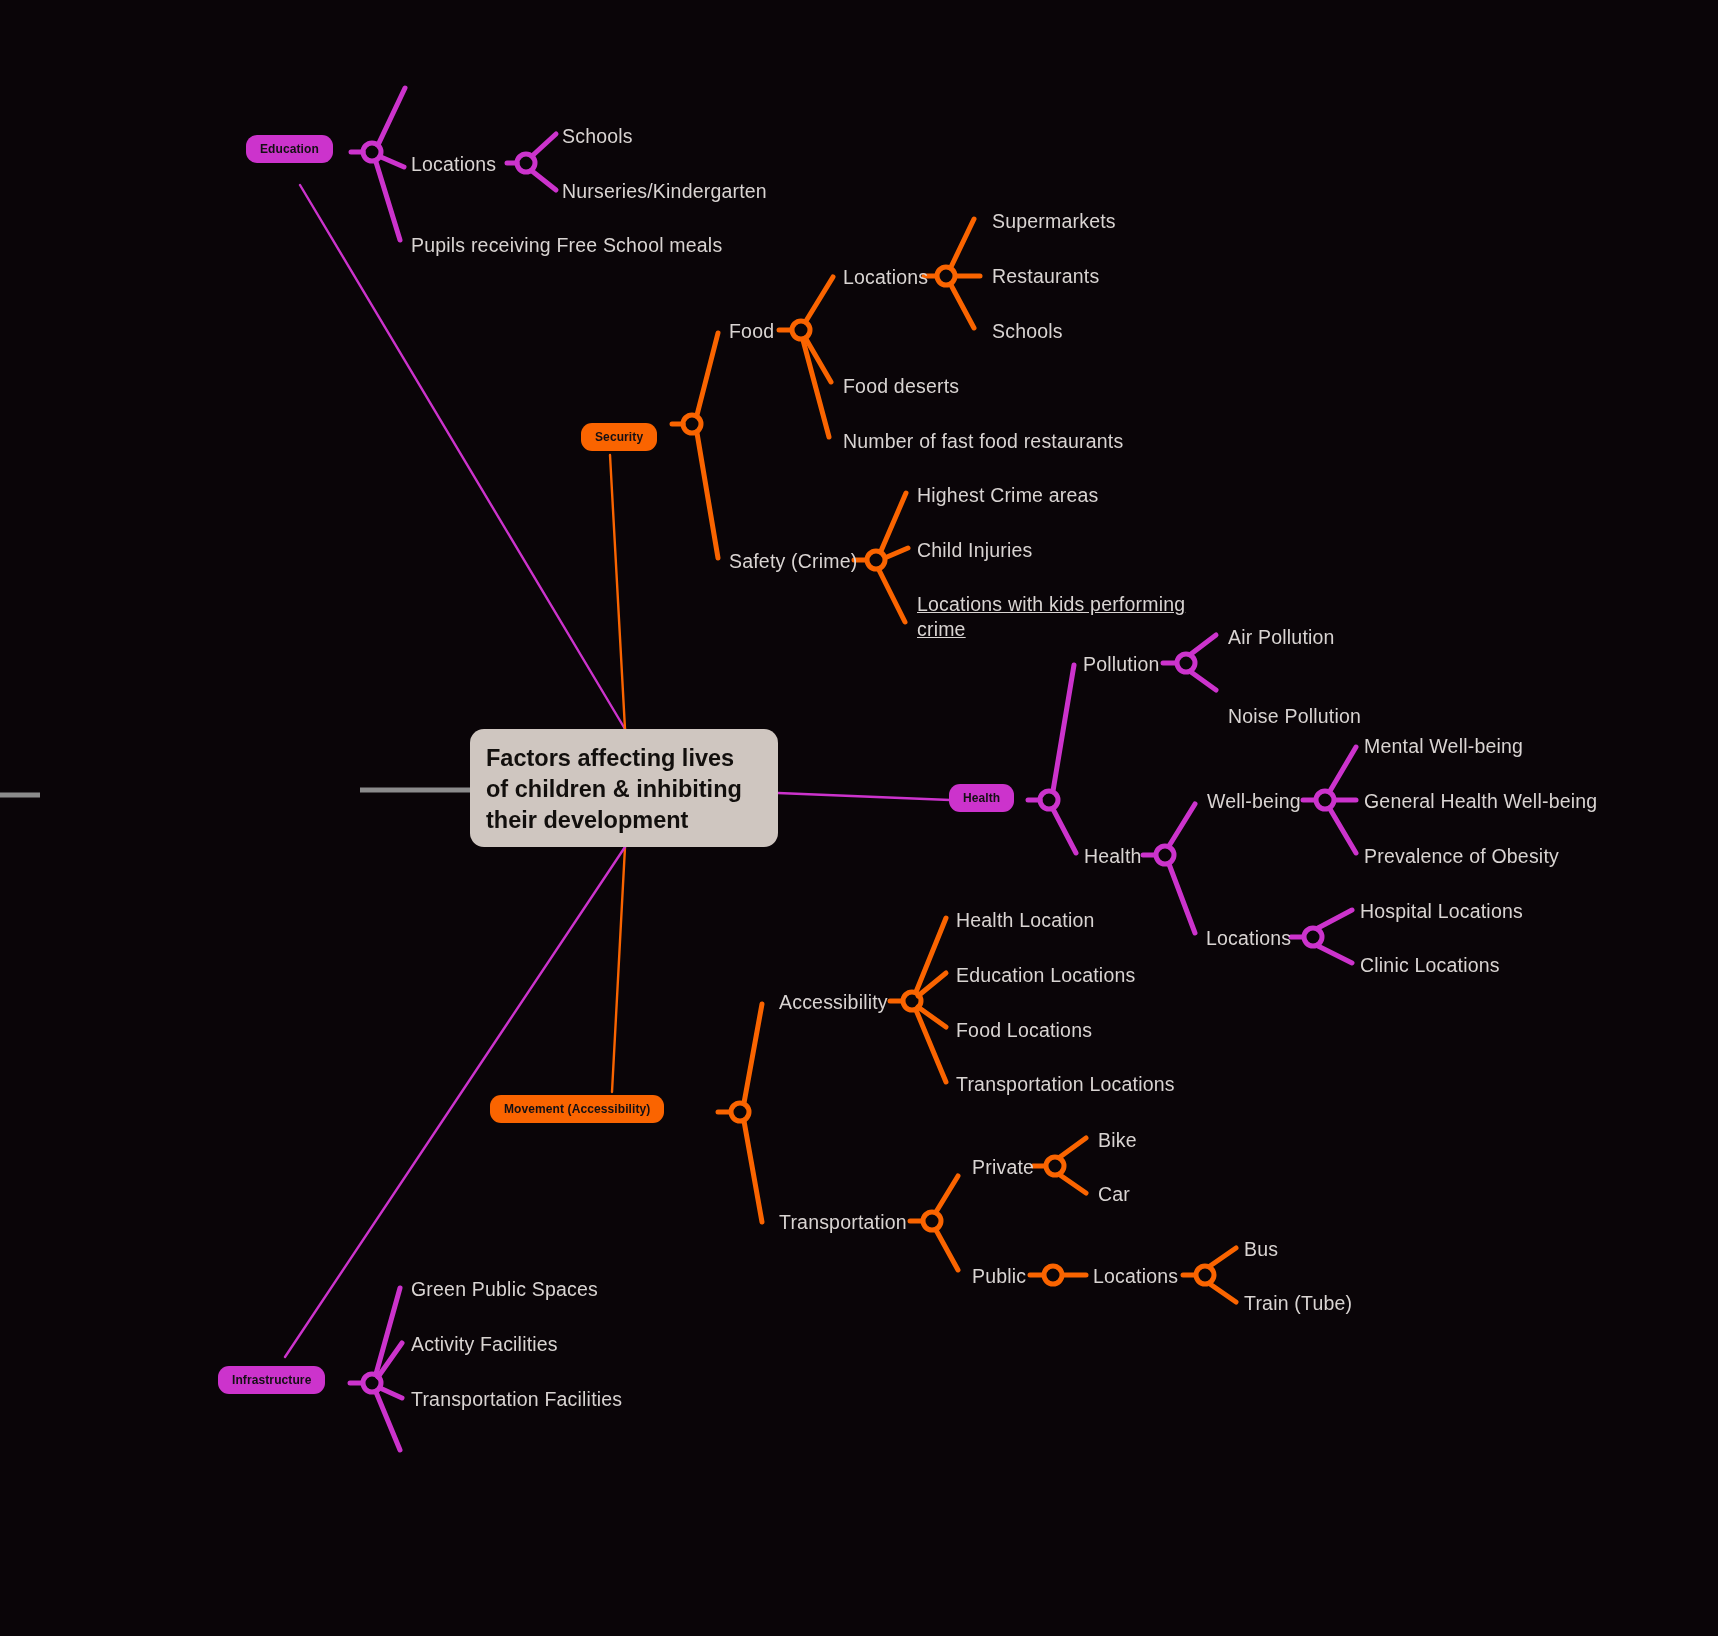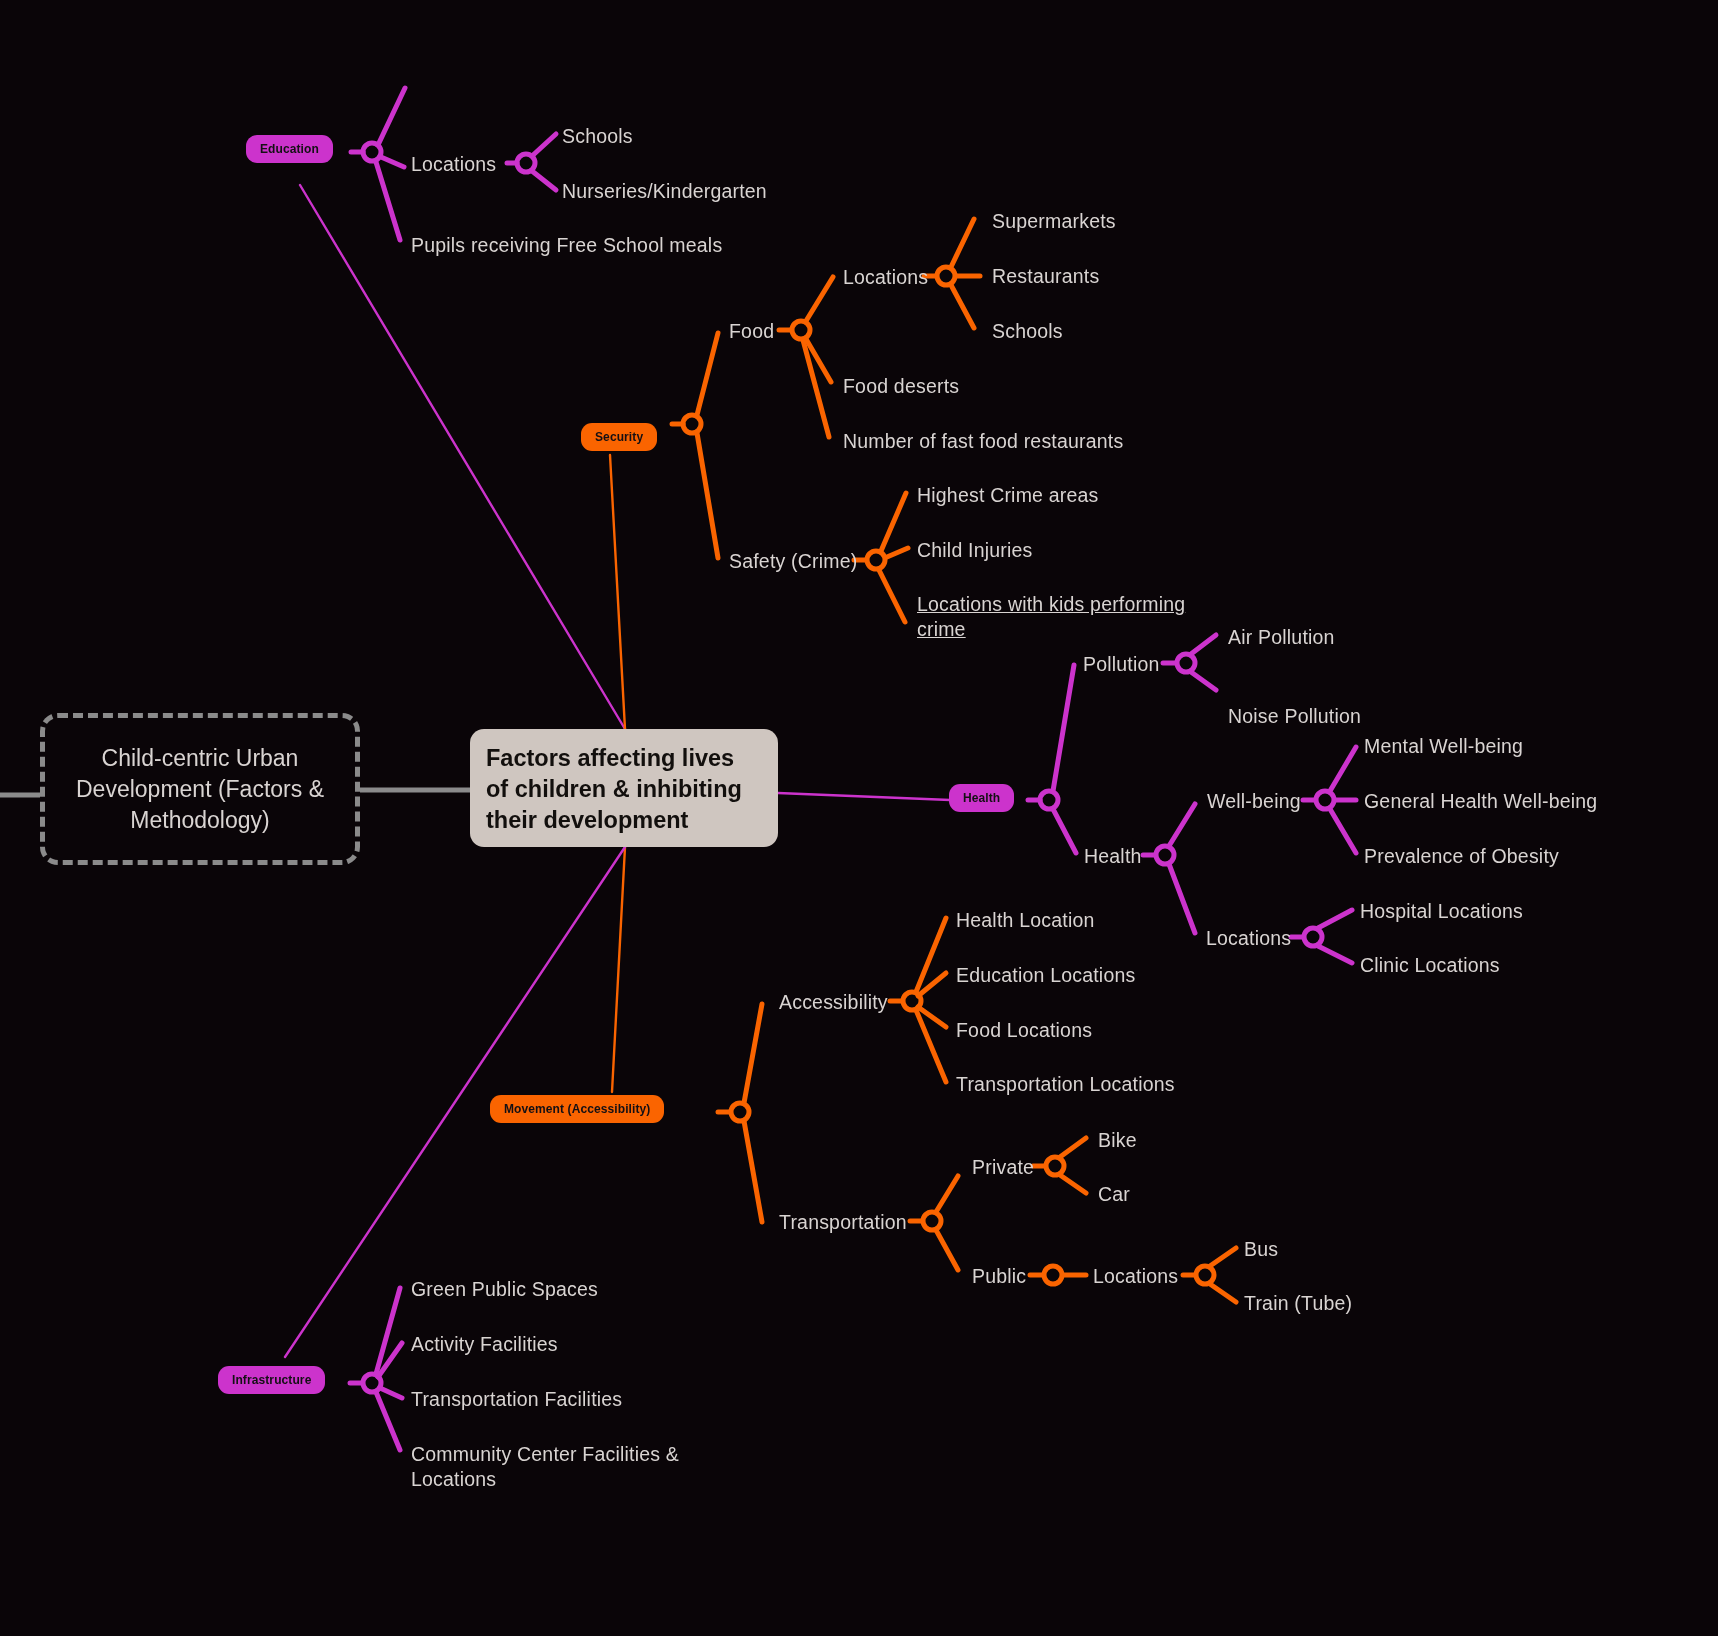--- a/index.html
+++ b/index.html
@@ -122,23 +122,20 @@
       <path d="M625,847 L285,1357" stroke-width="2.4"></path>
       <path d="M350,1383 L362,1383" stroke-width="5"></path>
       <circle cx="372" cy="1383" r="9" stroke-width="5"></circle>
       <path d="M376,1374 L400,1288" stroke-width="5"></path>
       <path d="M378,1377 L402,1343" stroke-width="5"></path>
       <path d="M380,1388 L402,1398" stroke-width="5"></path>
       <path d="M376,1392 L400,1450" stroke-width="5"></path>
     </g>
   </svg>
 
-  <div id="root-node">
-    <span>Child-centric Urban Development (Factors &amp; Methodology)</span>
-  </div>
 
   <div id="center-node">
     <span>Factors affecting lives of children &amp; inhibiting their development</span>
   </div>
 
   <div class="pill magenta" style="left:246px;top:135px;"><span>Education</span></div>
   <div class="lbl" style="left:411px;top:152px;">Locations</div>
   <div class="lbl" style="left:562px;top:124px;">Schools</div>
   <div class="lbl" style="left:562px;top:167px;margin-top:12px;">Nurseries/Kindergarten</div>
   <div class="lbl" style="left:411px;top:233px;">Pupils receiving Free School meals</div>
@@ -181,15 +178,14 @@
   <div class="lbl" style="left:1098px;top:1182px;">Car</div>
   <div class="lbl" style="left:972px;top:1264px;">Public</div>
   <div class="lbl" style="left:1093px;top:1264px;">Locations</div>
   <div class="lbl" style="left:1244px;top:1237px;">Bus</div>
   <div class="lbl" style="left:1244px;top:1291px;">Train (Tube)</div>
 
   <div class="pill magenta" style="left:218px;top:1366px;"><span>Infrastructure</span></div>
   <div class="lbl" style="left:411px;top:1277px;">Green Public Spaces</div>
   <div class="lbl" style="left:411px;top:1332px;">Activity Facilities</div>
   <div class="lbl" style="left:411px;top:1387px;">Transportation Facilities</div>
-  <div class="lbl" style="left:411px;top:1442px;width:270px;">Community Center Facilities &amp; Locations</div>
 
 </div>
 
 </body></html>

